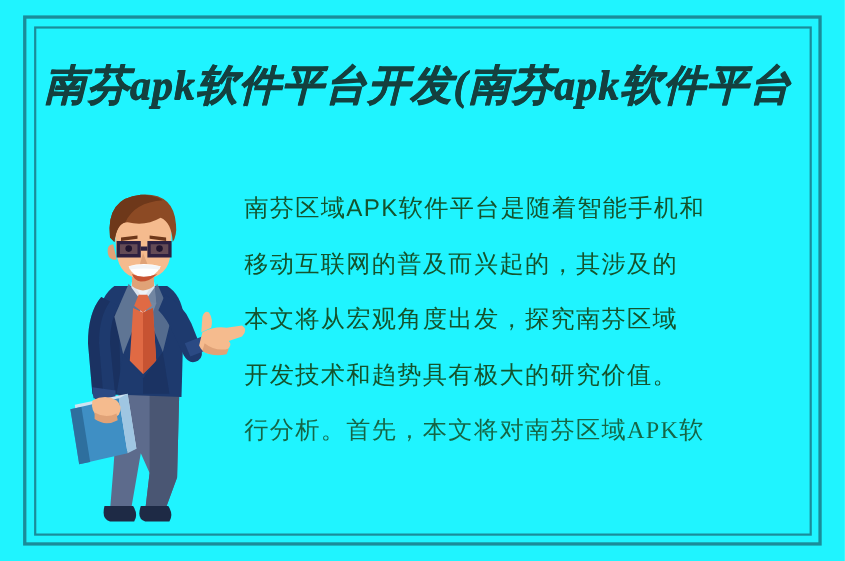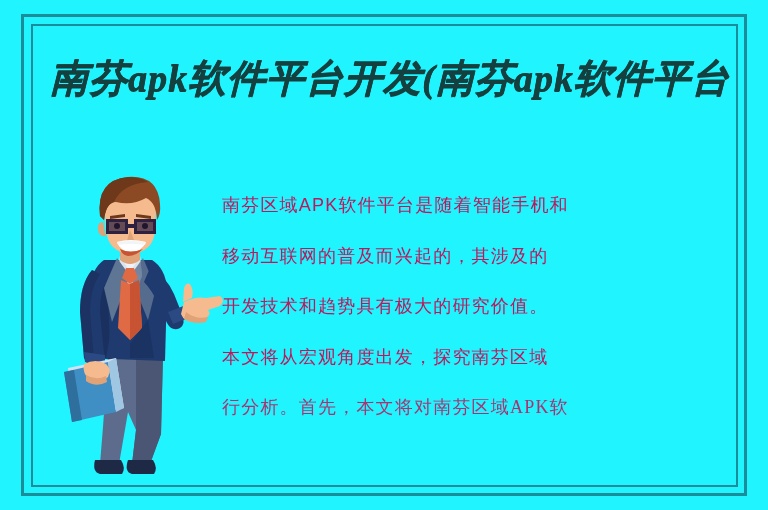--- a/index.html
+++ b/index.html
@@ -40,44 +40,44 @@
     width: 707px;
     height: 463px;
     border: 2px solid #1a8c9a;
     box-sizing: border-box;
     pointer-events: none;
   }
 
   
   .title {
     position: absolute;
-    left: 50px;
+    left: 40px;
     top: 56px;
     width: 690px;
     color: #14403f;
     font-family: "Liberation Serif", "DejaVu Serif", serif;
     font-style: italic;
     font-weight: 700;
     font-size: 38px;
     line-height: 44px;
     letter-spacing: 1px;
     white-space: pre-wrap;
     text-shadow: 0.6px 0 0 #14403f, 0 0.6px 0 #14403f;
   }
 
   
   .bodytext {
     position: absolute;
     left: 222px;
-    top: 180px;
+    top: 164px;
     width: 524px;
     height: 300px;
     overflow: hidden;
-    color: #be185d;
-    font-size: 18px;
+    color: #14532d;
+    font-size: 22px;
     line-height: 50.5px;
     letter-spacing: 1.2px;
     white-space: nowrap;
   }
   .bodytext .ln {
     display: block;
     height: 50.5px;
     line-height: 50.5px;
   }
   .bodytext .ln:last-child {
@@ -101,22 +101,22 @@
 <div id="poster">
 
   <div class="frame-outer"></div>
   <div class="frame-inner"></div>
 
   <div class="title"><span>南芬apk软件平台开发(南芬apk软件平台</span><br></div>
 
   <div class="bodytext">
     <span class="ln">南芬区域APK软件平台是随着智能手机和</span>
     <span class="ln">移动互联网的普及而兴起的，其涉及的</span>
+    <span class="ln">本文将从宏观角度出发，探究南芬区域</span>
     <span class="ln">开发技术和趋势具有极大的研究价值。</span>
-    <span class="ln">本文将从宏观角度出发，探究南芬区域</span>
     <span class="ln">行分析。首先，本文将对南芬区域APK软</span>
   </div>
 
   <div class="illus">
     <svg viewBox="0 0 164 310" xmlns="http://www.w3.org/2000/svg" aria-hidden="true">
 
       <path d="M46 183 L101 183 L99 262 L88 292 L70 292 L74 258 L66 240 L57 292 L38 292 L41 255 Z" fill="#5d6b8c"></path>
       <path d="M74 183 L101 183 L99 262 L88 292 L70 292 L74 258 Z" fill="#4a5673"></path>
 
       <path d="M33 288 Q30 300 38 302 L60 302 Q64 296 59 288 Z" fill="#1e2a45"></path>

